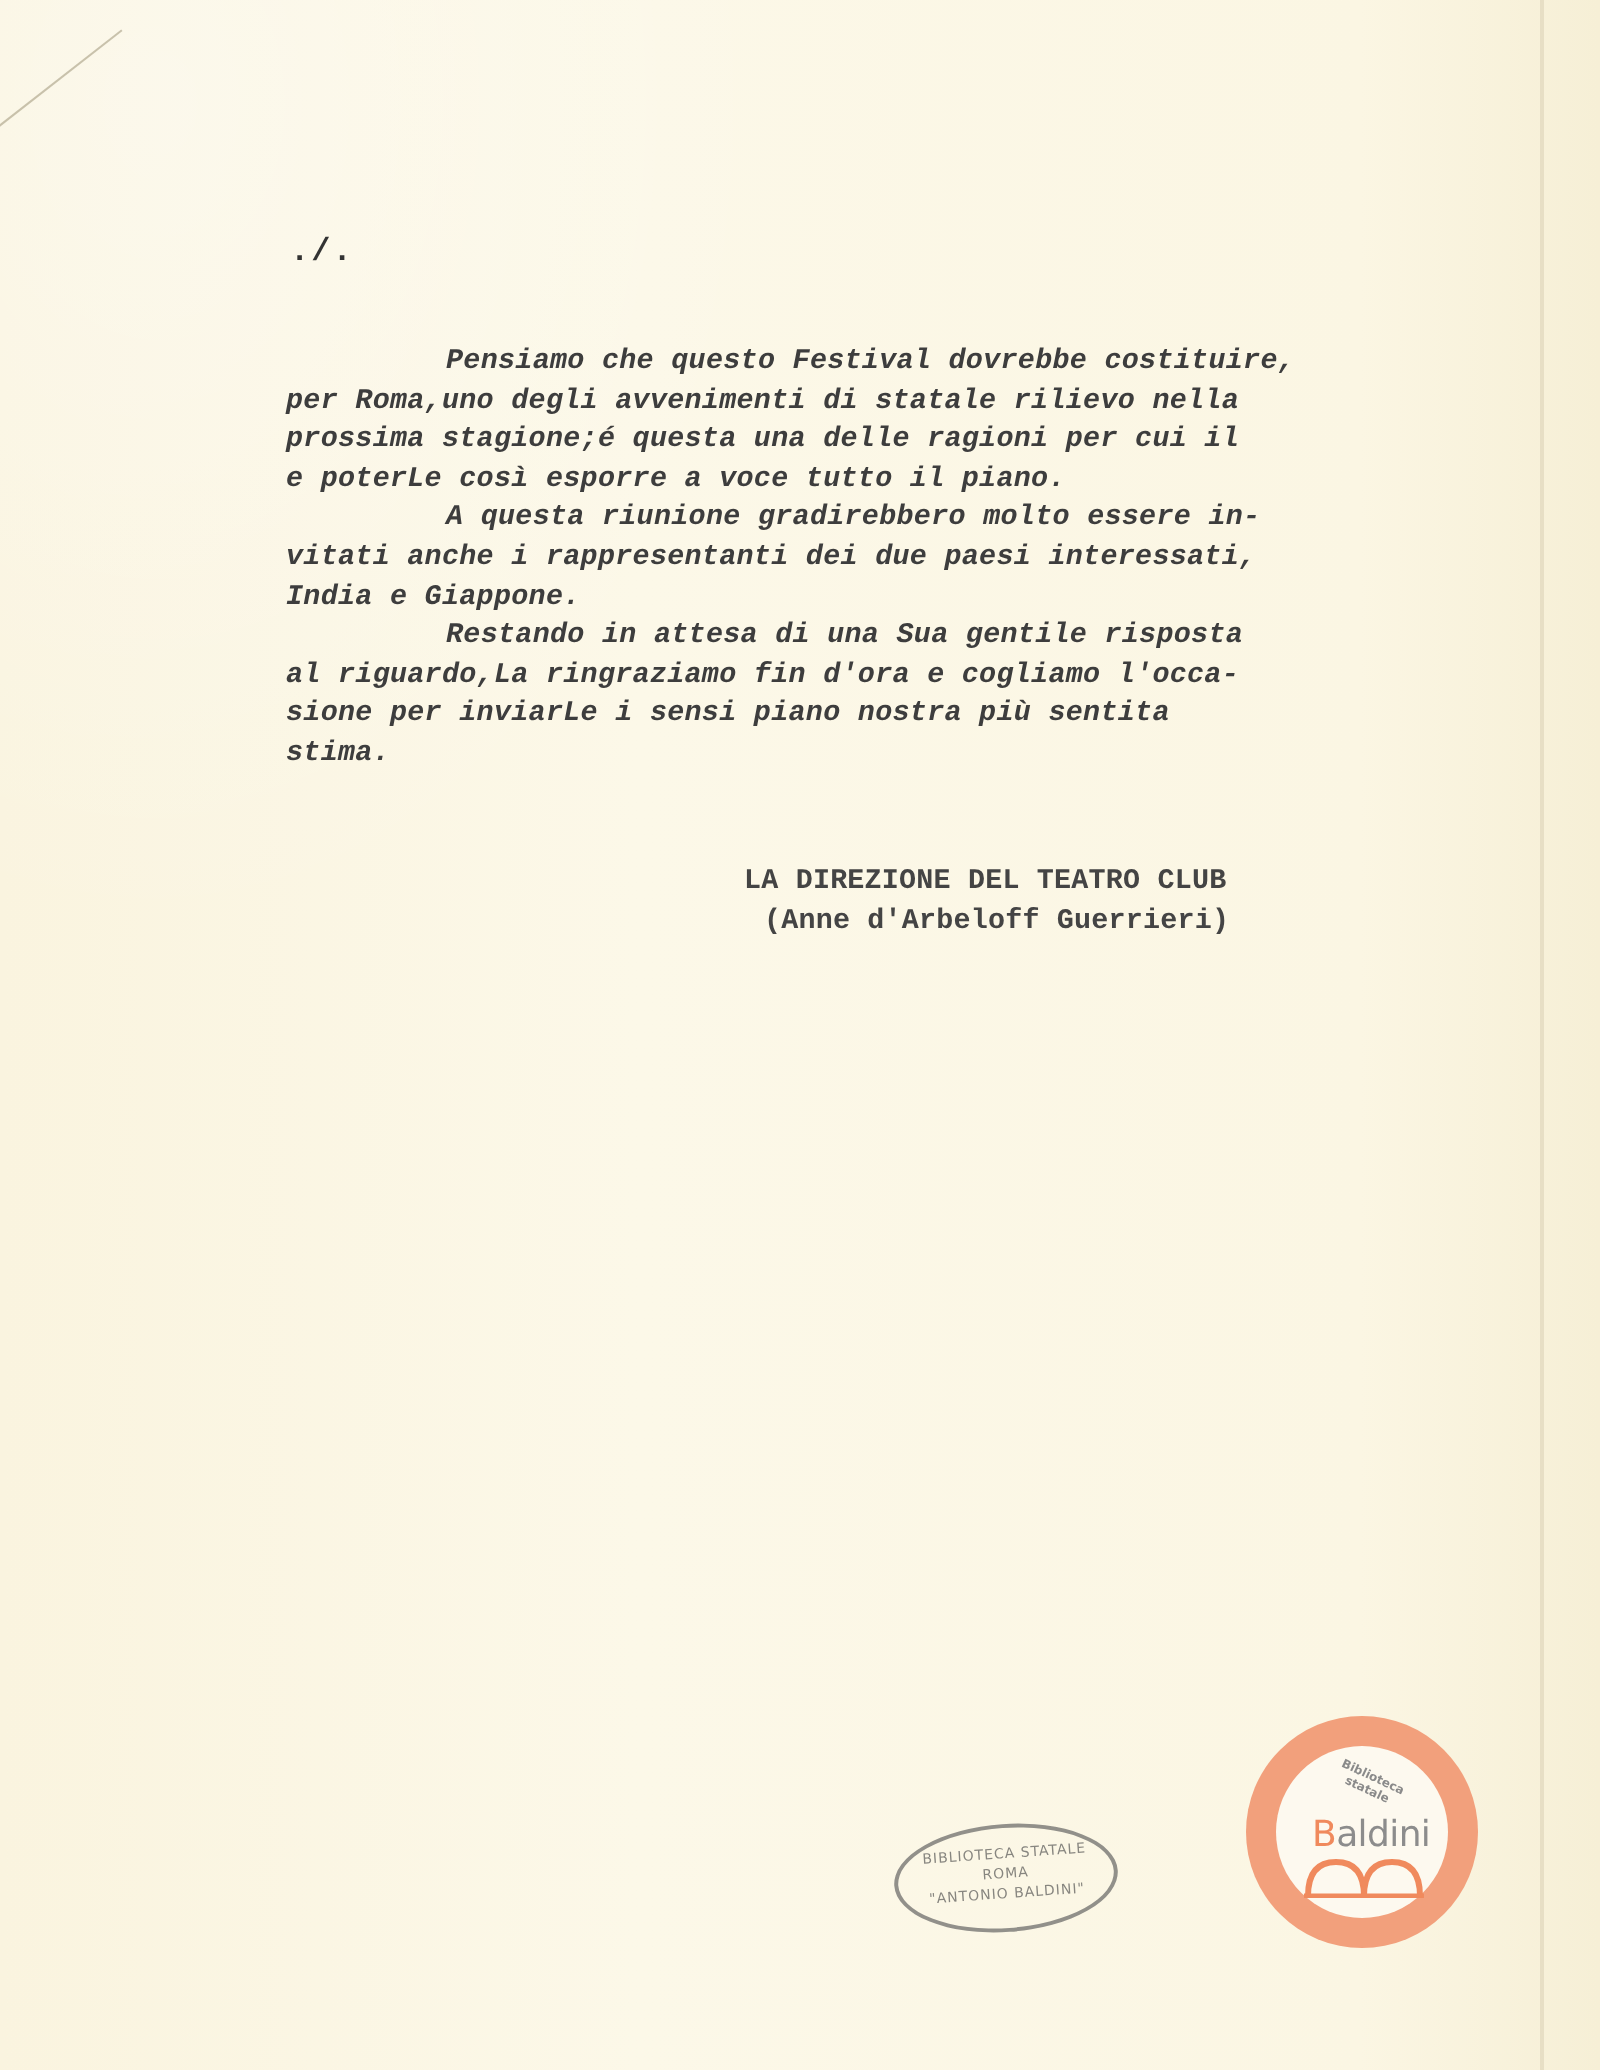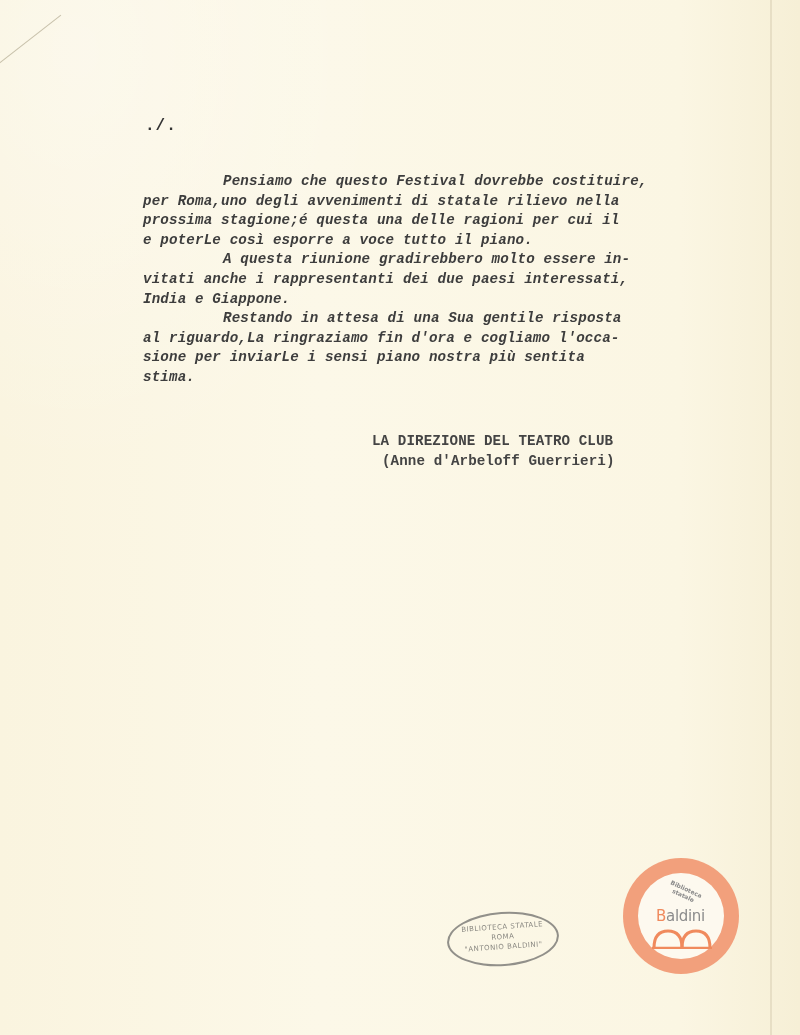--- a/index.html
+++ b/index.html
@@ -121,21 +121,21 @@
       font-weight: bold;
       color: #8a8a8a;
       transform: rotate(25deg);
       line-height: 7px;
       text-align: center;
     }
     .logo-name {
       position: absolute;
       left: 18px; top: 34px;
       font-family: "DejaVu Sans", sans-serif;
-      font-size: 15px;
+      font-size: 18px;
       color: #8c8c8c;
       letter-spacing: -0.3px;
     }
     .logo-name .accent { color: #f08a5d; }
     .logo-books {
       position: absolute;
       left: 14px; top: 56px;
       width: 60px; height: 20px;
     }
   </style>

